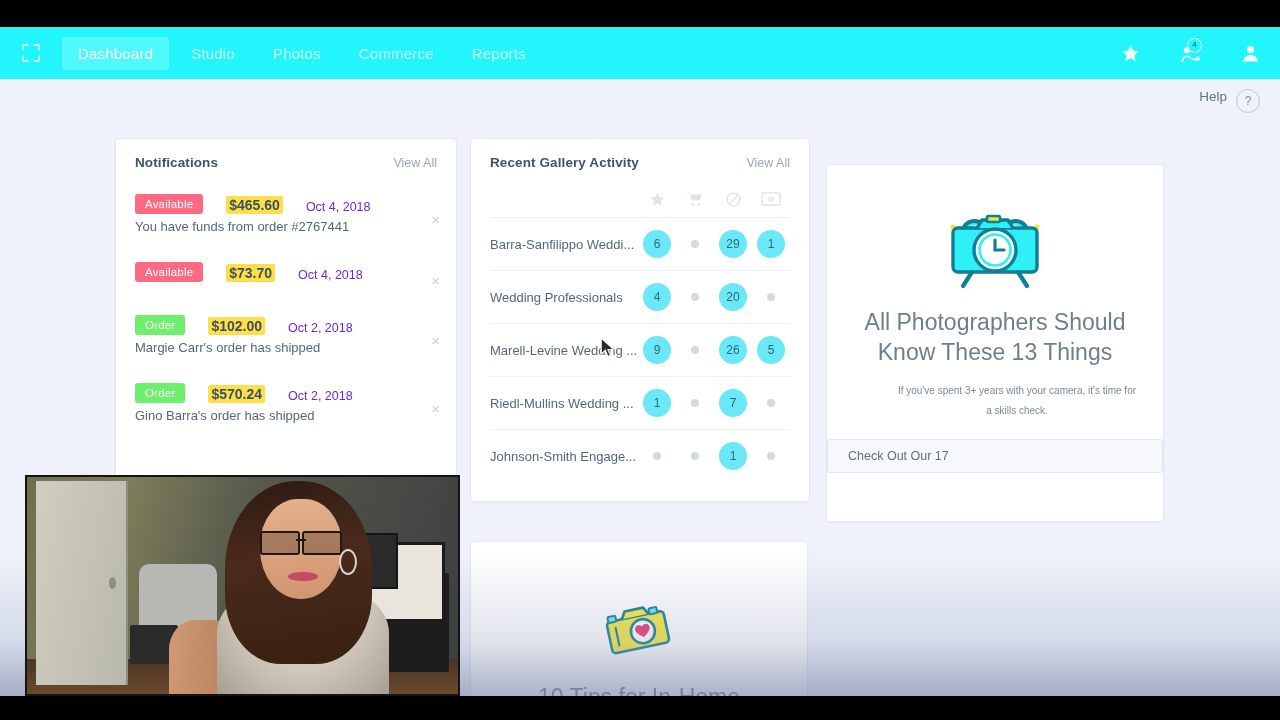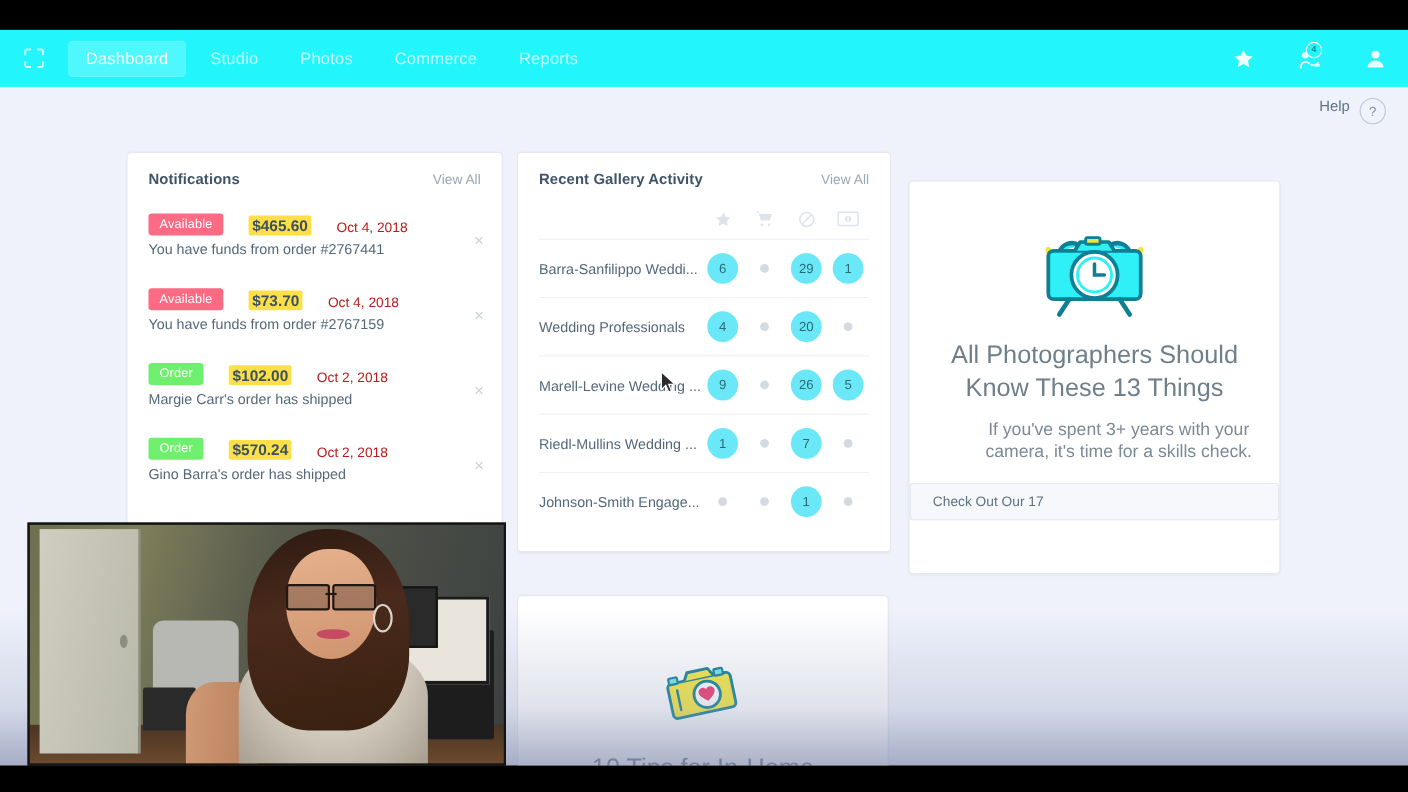--- a/index.html
+++ b/index.html
@@ -58,21 +58,21 @@
   .notif-list{padding:10px 0 0 0;}
   .notif-row{position:relative;padding:14px 46px 14px 19px;}
   .notif-meta{display:flex;align-items:flex-end;gap:23px;margin-bottom:5px;}
   .pill{
     display:inline-block;border-radius:3px;padding:3px 10px;color:#fff;font-size:11.5px;
     letter-spacing:.2px;line-height:14px;
   }
   .pill.available{background:#fc6a84;}
   .pill.order{background:#6ef06e;}
   .amount{color:#3c5062;font-size:14px;font-weight:bold;background:#fde047;padding:1px 3px;border-radius:2px;}
-  .ndate{color:#b91c1c;font-size:12.5px;}
+  .ndate{color:#6d28d9;font-size:12.5px;}
   .ntext{color:#54687a;font-size:13px;}
   .nclose{position:absolute;right:16px;top:50%;transform:translateY(-2px);color:#c9d2da;font-size:15px;line-height:1;}
 
   
   #gallery-card{left:470px;top:111px;width:338px;height:362px;overflow:hidden;}
   .gal-iconrow{display:flex;align-items:center;border-bottom:1px solid #edf0f4;margin:12px 19px 0 19px;padding:8px 0 9px 0;}
   .gal-iconrow .spacer{flex:1;}
   .gal-col{width:38px;display:flex;align-items:center;justify-content:center;}
   .gal-col svg{display:block;}
   .gal-row{display:flex;align-items:center;margin:0 19px;padding:12px 0;border-bottom:1px solid #edf0f4;}
@@ -81,21 +81,21 @@
   .bubble{
     width:28px;height:28px;border-radius:50%;background:#6ae8f7;color:#2d6a78;
     font-size:12px;display:flex;align-items:center;justify-content:center;
   }
   .bubble.empty{width:8px;height:8px;background:#d3dae1;}
 
   
   #promo-card{left:826px;top:137px;width:338px;height:358px;display:flex;flex-direction:column;padding-top:34px;box-sizing:border-box;}
   .promo-art{height:92px;display:flex;align-items:center;justify-content:center;margin-bottom:16px;}
   .promo-title{color:#6e7f8b;font-size:23px;line-height:30px;text-align:center;padding:0 22px;font-weight:normal;}
-  .promo-sub{color:#7b8a96;font-size:16px;line-height:20px;text-align:center;padding:14px 24px 0 24px;margin-left:44px;}
+  .promo-sub{color:#7b8a96;font-size:10px;line-height:20px;text-align:center;padding:14px 24px 0 24px;margin-left:44px;}
   .promo-btn{
     margin-top:18px;background:#f6f8fb;border:1px solid #e2e7ee;border-radius:3px;
     color:#60727f;font-size:12.5px;padding:9px 20px;
   }
 
   
   #promo-card2{left:470px;top:514px;width:338px;height:200px;display:flex;flex-direction:column;align-items:center;padding-top:48px;box-sizing:border-box;overflow:hidden;}
   .promo2-art{height:80px;display:flex;align-items:center;justify-content:center;}
   .promo2-title{color:#6e7f8b;font-size:23px;line-height:30px;text-align:center;padding:12px 18px 0 18px;}
 
@@ -217,21 +217,20 @@
           <div class="ntext">You have funds from order #2767441</div>
           <span class="nclose">×</span>
         </div>
 
         <div class="notif-row">
           <div class="notif-meta">
             <span class="pill available">Available</span>
             <span class="amount">$73.70</span>
             <span class="ndate">Oct 4, 2018</span>
           </div>
-          <div class="ntext">You have funds from order #2767159</div>
           <span class="nclose">×</span>
         </div>
 
         <div class="notif-row">
           <div class="notif-meta">
             <span class="pill order">Order</span>
             <span class="amount">$102.00</span>
             <span class="ndate">Oct 2, 2018</span>
           </div>
           <div class="ntext">Margie Carr's order has shipped</div>

